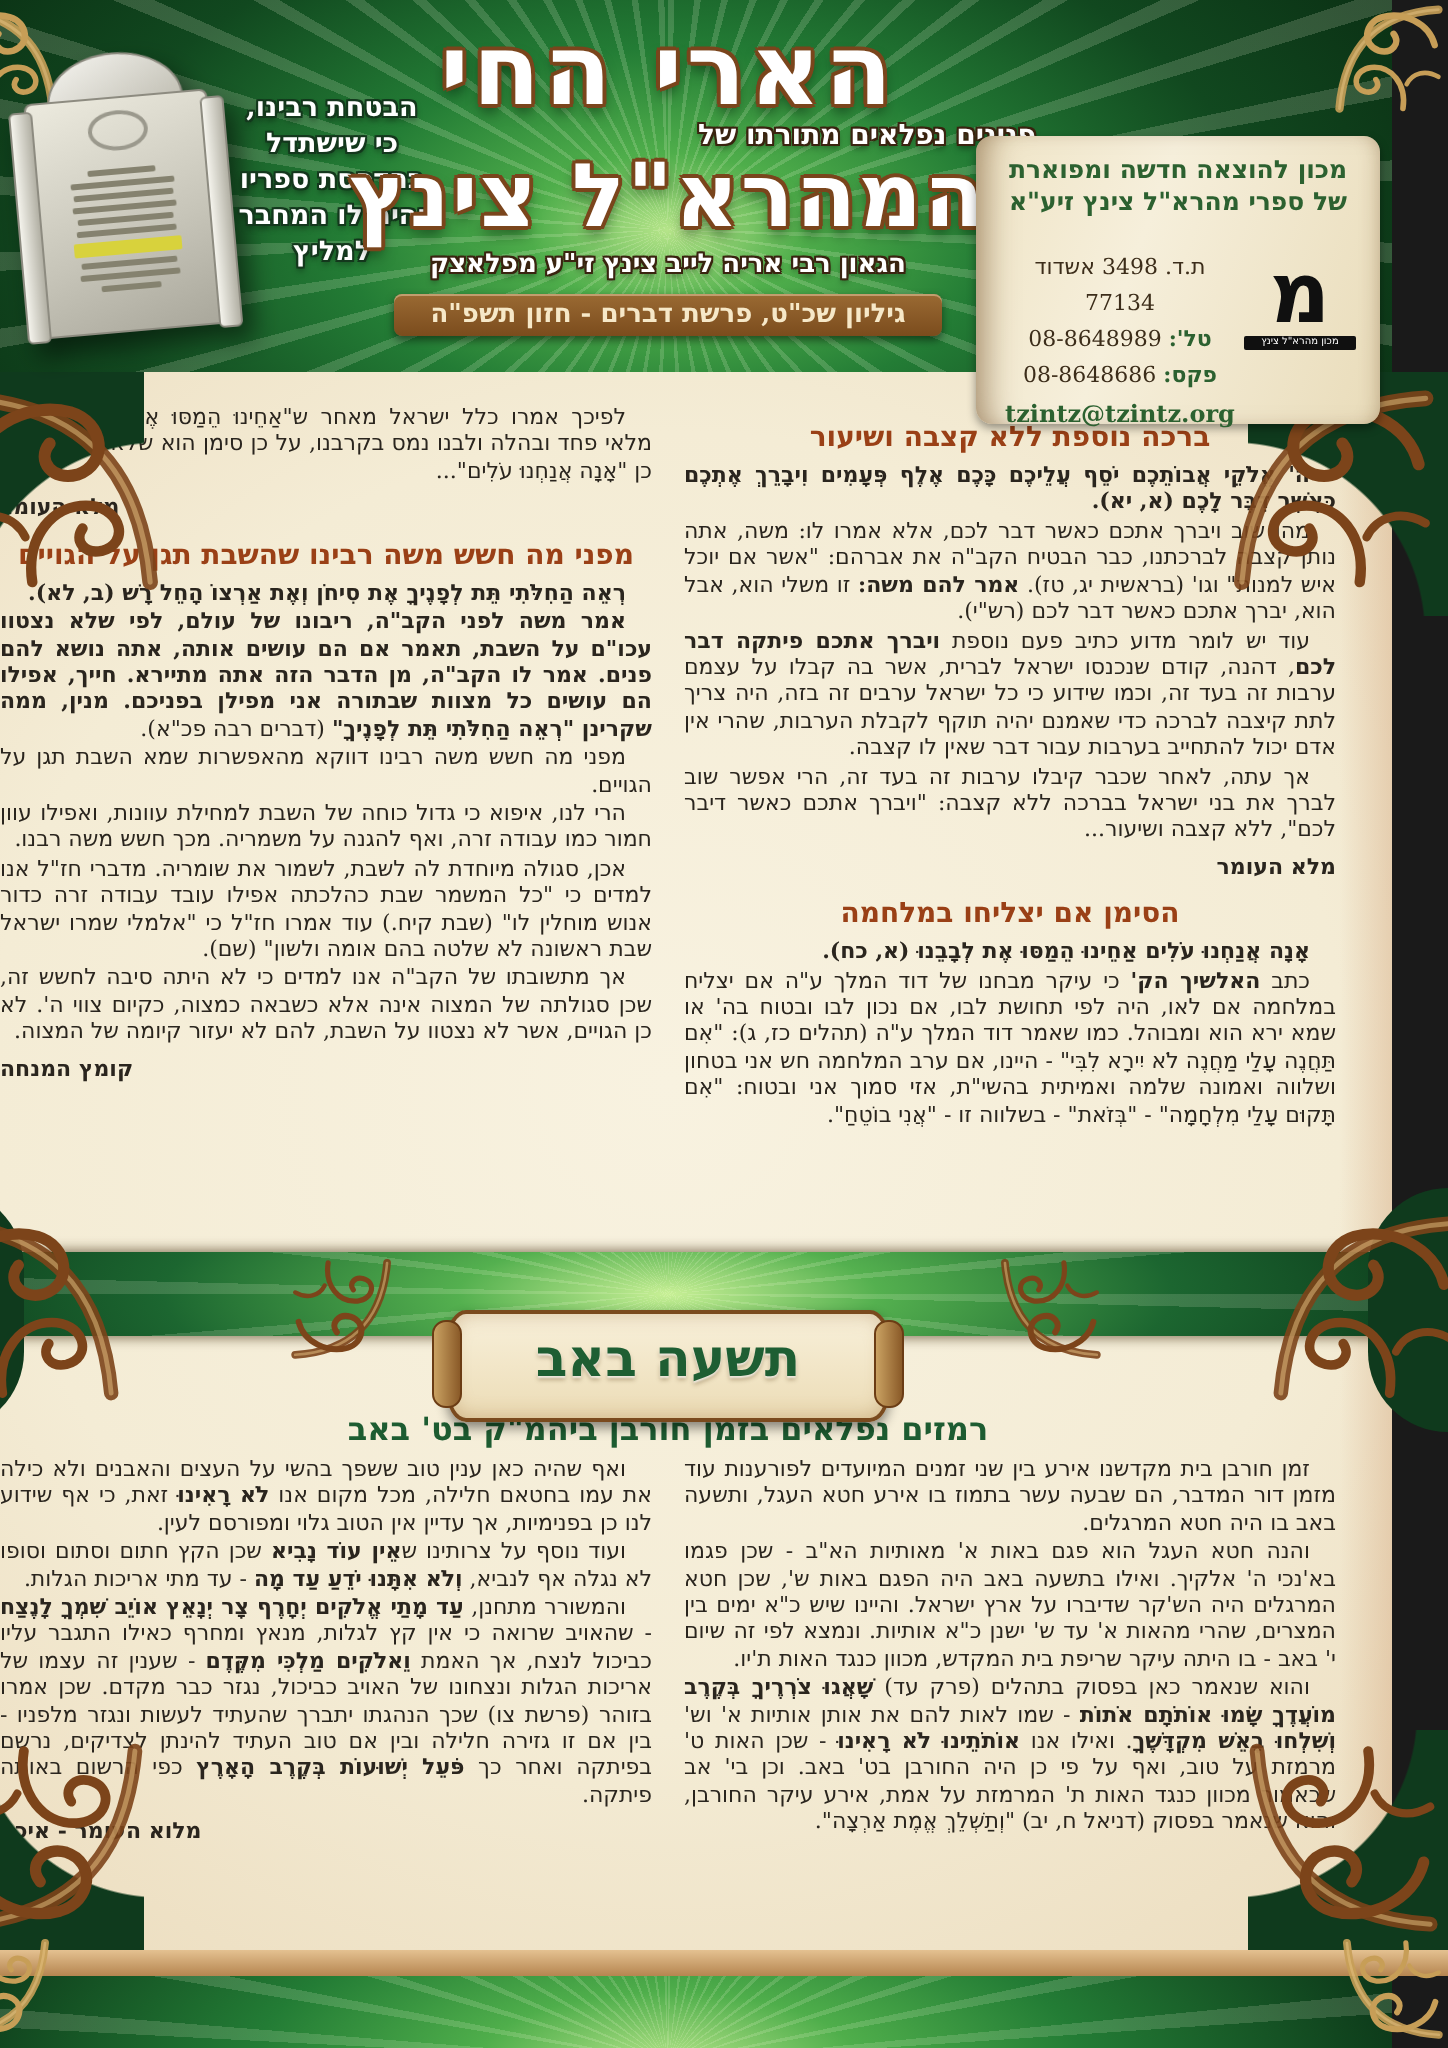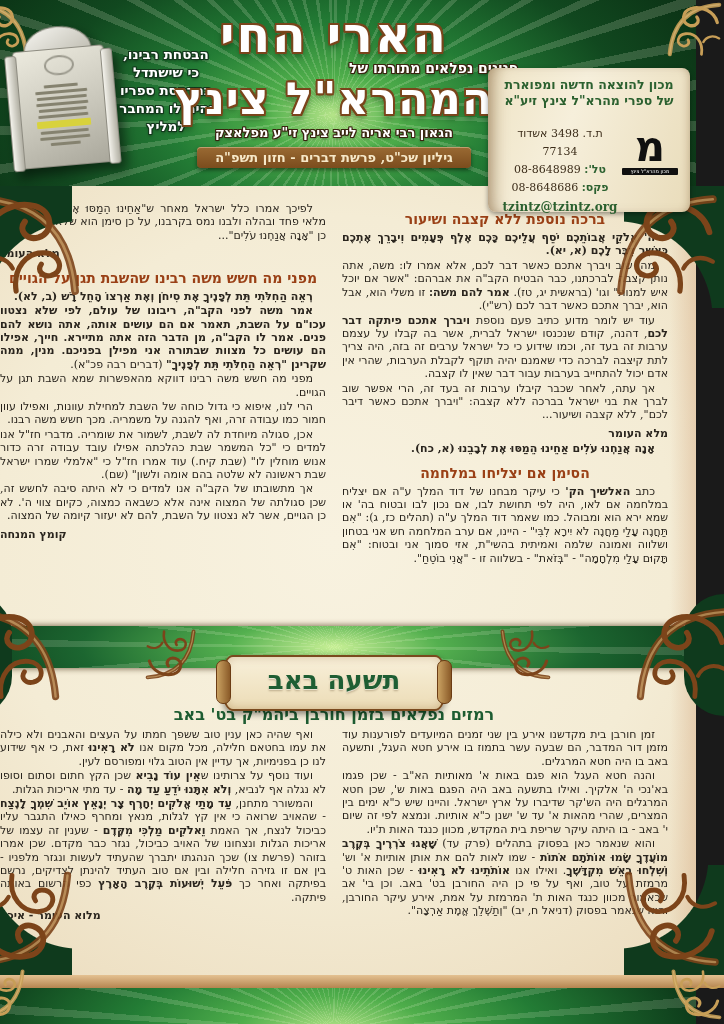--- a/index.html
+++ b/index.html
@@ -199,22 +199,22 @@
 
   <div class="parchment">
     <div class="cols top">
       <div class="col col-right">
           <div class="blk heading"><span>ברכה נוספת ללא קצבה ושיעור</span></div>
           <div class="blk pasuk"><span>ה' אֱלֹקֵי אֲבוֹתֵכֶם יֹסֵף עֲלֵיכֶם כָּכֶם אֶלֶף פְּעָמִים וִיבָרֵךְ אֶתְכֶם כַּאֲשֶׁר דִּבֶּר לָכֶם (א, יא).</span></div>
           <div class="blk body"><span>מהו שוב ויברך אתכם כאשר דבר לכם, אלא אמרו לו: משה, אתה נותן קצבה לברכתנו, כבר הבטיח הקב"ה את אברהם: "אשר אם יוכל איש למנות" וגו' (בראשית יג, טז). </span><b>אמר להם משה:</b><span> זו משלי הוא, אבל הוא, יברך אתכם כאשר דבר לכם (רש"י).</span></div>
           <div class="blk body"><span>עוד יש לומר מדוע כתיב פעם נוספת </span><b>ויברך אתכם פיתקה דבר לכם</b><span>, דהנה, קודם שנכנסו ישראל לברית, אשר בה קבלו על עצמם ערבות זה בעד זה, וכמו שידוע כי כל ישראל ערבים זה בזה, היה צריך לתת קיצבה לברכה כדי שאמנם יהיה תוקף לקבלת הערבות, שהרי אין אדם יכול להתחייב בערבות עבור דבר שאין לו קצבה.</span></div>
           <div class="blk body"><span>אך עתה, לאחר שכבר קיבלו ערבות זה בעד זה, הרי אפשר שוב לברך את בני ישראל בברכה ללא קצבה: "ויברך אתכם כאשר דיבר לכם", ללא קצבה ושיעור...</span></div>
           <div class="blk attribution"><span>מלא העומר</span></div>
+          <div class="blk heading"><span>הסימן אם יצליחו במלחמה</span></div>
           <div class="blk pasuk"><span>אָנָה אֲנַחְנוּ עֹלִים אַחֵינוּ הֵמַסּוּ אֶת לְבָבֵנוּ (א, כח).</span></div>
-          <div class="blk heading"><span>הסימן אם יצליחו במלחמה</span></div>
           <div class="blk body"><span>כתב </span><b>האלשיך הק'</b><span> כי עיקר מבחנו של דוד המלך ע"ה אם יצליח במלחמה אם לאו, היה לפי תחושת לבו, אם נכון לבו ובטוח בה' או שמא ירא הוא ומבוהל. כמו שאמר דוד המלך ע"ה (תהלים כז, ג): "אִם תַּחֲנֶה עָלַי מַחֲנֶה לֹא יִירָא לִבִּי" - היינו, אם ערב המלחמה חש אני בטחון ושלווה ואמונה שלמה ואמיתית בהשי"ת, אזי סמוך אני ובטוח: "אִם תָּקוּם עָלַי מִלְחָמָה" - "בְּזֹאת" - בשלווה זו - "אֲנִי בוֹטֵחַ".</span></div>
         </div>
       <div class="col col-left">
           <div class="blk body"><span>לפיכך אמרו כלל ישראל מאחר ש"אַחֵינוּ הֵמַסּוּ אֶת לְבָבֵנוּ", ואנו מלאי פחד ובהלה ולבנו נמס בקרבנו, על כן סימן הוא שלא נצליח, ואם כן "אָנָה אֲנַחְנוּ עֹלִים"...</span></div>
           <div class="blk attribution"><span>מלא העומר</span></div>
           <div class="blk heading"><span>מפני מה חשש משה רבינו שהשבת תגן על הגויים</span></div>
           <div class="blk pasuk"><span>רְאֵה הַחִלֹּתִי תֵּת לְפָנֶיךָ אֶת סִיחֹן וְאֶת אַרְצוֹ הָחֵל רָשׁ (ב, לא).</span></div>
           <div class="blk body"><span></span><b>אמר משה לפני הקב"ה, ריבונו של עולם, לפי שלא נצטוו עכו"ם על השבת, תאמר אם הם עושים אותה, אתה נושא להם פנים. אמר לו הקב"ה, מן הדבר הזה אתה מתיירא. חייך, אפילו הם עושים כל מצוות שבתורה אני מפילן בפניכם. מנין, ממה שקרינן "רְאֵה הַחִלֹּתִי תֵּת לְפָנֶיךָ"</b><span> (דברים רבה פכ"א).</span></div>
           <div class="blk body"><span>מפני מה חשש משה רבינו דווקא מהאפשרות שמא השבת תגן על הגויים.</span></div>
           <div class="blk body"><span>הרי לנו, איפוא כי גדול כוחה של השבת למחילת עוונות, ואפילו עוון חמור כמו עבודה זרה, ואף להגנה על משמריה. מכך חשש משה רבנו.</span></div>
@@ -230,21 +230,21 @@
     </div>
     <div class="green-heading">רמזים נפלאים בזמן חורבן ביהמ"ק בט' באב</div>
 
     <div class="cols bottom">
       <div class="col col-right">
           <div class="blk body"><span>זמן חורבן בית מקדשנו אירע בין שני זמנים המיועדים לפורענות עוד מזמן דור המדבר, הם שבעה עשר בתמוז בו אירע חטא העגל, ותשעה באב בו היה חטא המרגלים.</span></div>
           <div class="blk body"><span>והנה חטא העגל הוא פגם באות א' מאותיות הא"ב - שכן פגמו בא'נכי ה' אלקיך. ואילו בתשעה באב היה הפגם באות ש', שכן חטא המרגלים היה הש'קר שדיברו על ארץ ישראל. והיינו שיש כ"א ימים בין המצרים, שהרי מהאות א' עד ש' ישנן כ"א אותיות. ונמצא לפי זה שיום י' באב - בו היתה עיקר שריפת בית המקדש, מכוון כנגד האות ת'יו.</span></div>
           <div class="blk body"><span>והוא שנאמר כאן בפסוק בתהלים (פרק עד) </span><b>שָׁאֲגוּ צֹרְרֶיךָ בְּקֶרֶב מוֹעֲדֶךָ שָׂמוּ אוֹתֹתָם אֹתוֹת</b><span> - שמו לאות להם את אותן אותיות א' וש' </span><b>וְשִׁלְחוּ בָאֵשׁ מִקְדָּשֶׁךָ</b><span>. ואילו אנו </span><b>אוֹתֹתֵינוּ לֹא רָאִינוּ</b><span> - שכן האות ט' מרמזת על טוב, ואף על פי כן היה החורבן בט' באב. וכן בי' אב שכאמור מכוון כנגד האות ת' המרמזת על אמת, אירע עיקר החורבן, והוא שנאמר בפסוק (דניאל ח, יב) "וְתַשְׁלֵךְ אֱמֶת אַרְצָה".</span></div>
         </div>
       <div class="col col-left">
-          <div class="blk body"><span>ואף שהיה כאן ענין טוב ששפך חמתו על העצים והאבנים ולא כילה את עמו בחטאם חלילה, מכל מקום אנו </span><b>לֹא רָאִינוּ</b><span> זאת, כי אף שידוע לנו כן בפנימיות, אך עדיין אין הטוב גלוי ומפורסם לעין.</span></div>
+          <div class="blk body"><span>ואף שהיה כאן ענין טוב ששפך בהשי על העצים והאבנים ולא כילה את עמו בחטאם חלילה, מכל מקום אנו </span><b>לֹא רָאִינוּ</b><span> זאת, כי אף שידוע לנו כן בפנימיות, אך עדיין אין הטוב גלוי ומפורסם לעין.</span></div>
           <div class="blk body"><span>ועוד נוסף על צרותינו ש</span><b>אֵין עוֹד נָבִיא</b><span> שכן הקץ חתום וסתום וסופו לא נגלה אף לנביא, </span><b>וְלֹא אִתָּנוּ יֹדֵעַ עַד מָה</b><span> - עד מתי אריכות הגלות.</span></div>
           <div class="blk body"><span>והמשורר מתחנן, </span><b>עַד מָתַי אֱלֹקִים יְחָרֶף צָר יְנָאֵץ אוֹיֵב שִׁמְךָ לָנֶצַח</b><span> - שהאויב שרואה כי אין קץ לגלות, מנאץ ומחרף כאילו התגבר עליו כביכול לנצח, אך האמת </span><b>וֵאלֹקִים מַלְכִּי מִקֶּדֶם</b><span> - שענין זה עצמו של אריכות הגלות ונצחונו של האויב כביכול, נגזר כבר מקדם. שכן אמרו בזוהר (פרשת צו) שכך הנהגתו יתברך שהעתיד לעשות ונגזר מלפניו - בין אם זו גזירה חלילה ובין אם טוב העתיד להינתן לצדיקים, נרשם בפיתקה ואחר כך </span><b>פֹּעֵל יְשׁוּעוֹת בְּקֶרֶב הָאָרֶץ</b><span> כפי הרשום באותה פיתקה.</span></div>
           <div class="blk attribution"><span>מלוא העומר - איכה</span></div>
         </div>
     </div>
   </div>
 
   <div class="tan-strip"></div>
   <div class="bg-footer"></div>
 

